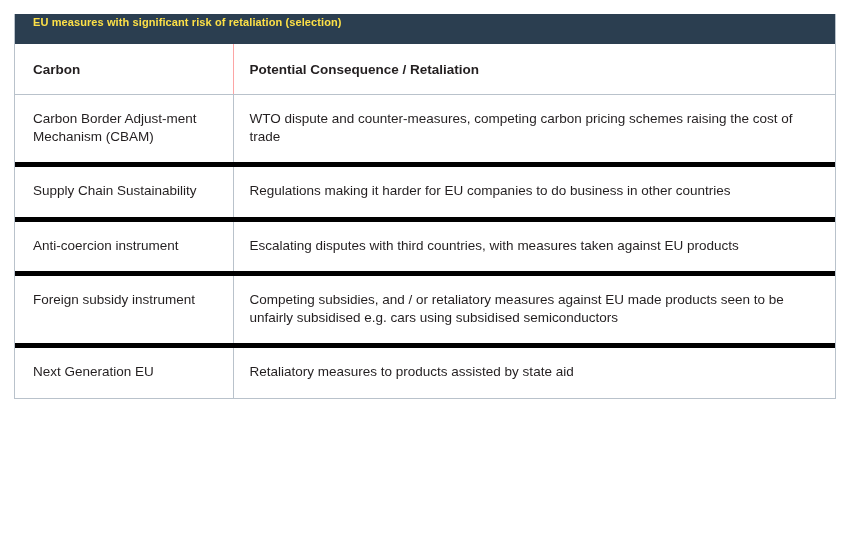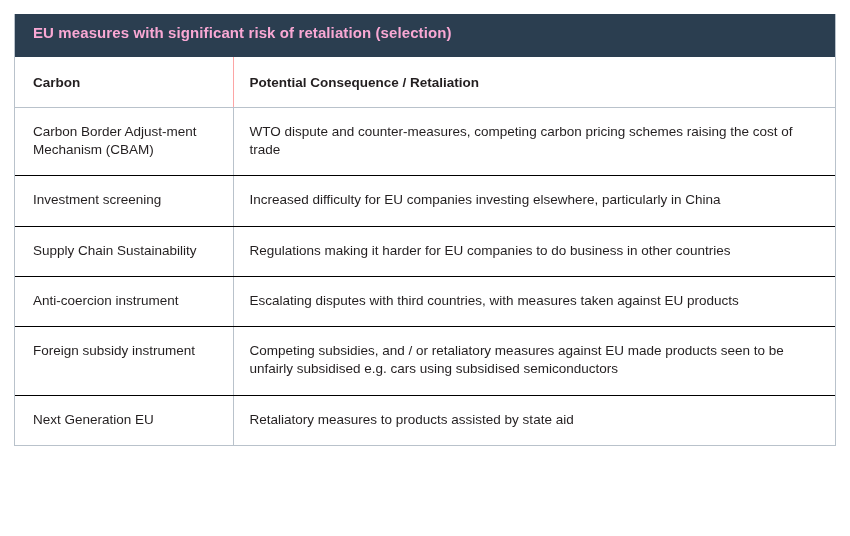--- a/index.html
+++ b/index.html
@@ -30,44 +30,44 @@
     table-layout: fixed;
   }
   table.risk-table td,
   table.risk-table th {
     vertical-align: top;
     text-align: left;
   }
   
   .title-cell {
     background: #2b3e50;
-    color: #f9a8d4;
-    font-size: 15px;
+    color: #fde047;
+    font-size: 11px;
     font-weight: bold;
-    padding: 10px 18px 16px 18px;
+    padding: 2px 18px 16px 18px;
     letter-spacing: 0.1px;
   }
   
   .col-head {
     font-size: 13.5px;
     font-weight: bold;
     padding: 18px 16px 17px 18px;
     border-bottom: 1px solid #b9c2cb;
     color: #231f20;
   }
   .col-head.second {
     border-left: 1px solid #fca5a5;
     padding-left: 16px;
   }
   
   .cell {
     font-size: 13.5px;
     line-height: 1.35;
     padding: 15px 16px 16px 18px;
-    border-bottom: 1px solid #000000;
+    border-bottom: 5px solid #000000;
     color: #231f20;
   }
   .cell.second {
     border-left: 1px solid #b9c2cb;
     padding-left: 16px;
     padding-right: 20px;
     margin-top: 29px;
   }
   tr:last-child .cell {
     border-bottom: none;
@@ -90,24 +90,20 @@
       </tr>
       <tr>
         <th class="col-head">Carbon</th>
         <th class="col-head second">Potential Consequence / Retaliation</th>
       </tr>
       <tr>
         <td class="cell">Carbon Border Adjust-ment Mechanism (CBAM)</td>
         <td class="cell second">WTO dispute and counter-measures, competing carbon pricing schemes raising the cost of trade</td>
       </tr>
       <tr>
-        <td class="cell">Investment screening</td>
-        <td class="cell second">Increased difficulty for EU companies investing elsewhere, particularly in China</td>
-      </tr>
-      <tr>
         <td class="cell">Supply Chain Sustainability</td>
         <td class="cell second">Regulations making it harder for EU companies to do business in other countries</td>
       </tr>
       <tr>
         <td class="cell">Anti-coercion instrument</td>
         <td class="cell second">Escalating disputes with third countries, with measures taken against EU products</td>
       </tr>
       <tr>
         <td class="cell">Foreign subsidy instrument</td>
         <td class="cell second">Competing subsidies, and / or retaliatory measures against EU made products seen to be unfairly subsidised e.g. cars using subsidised semiconductors</td>

